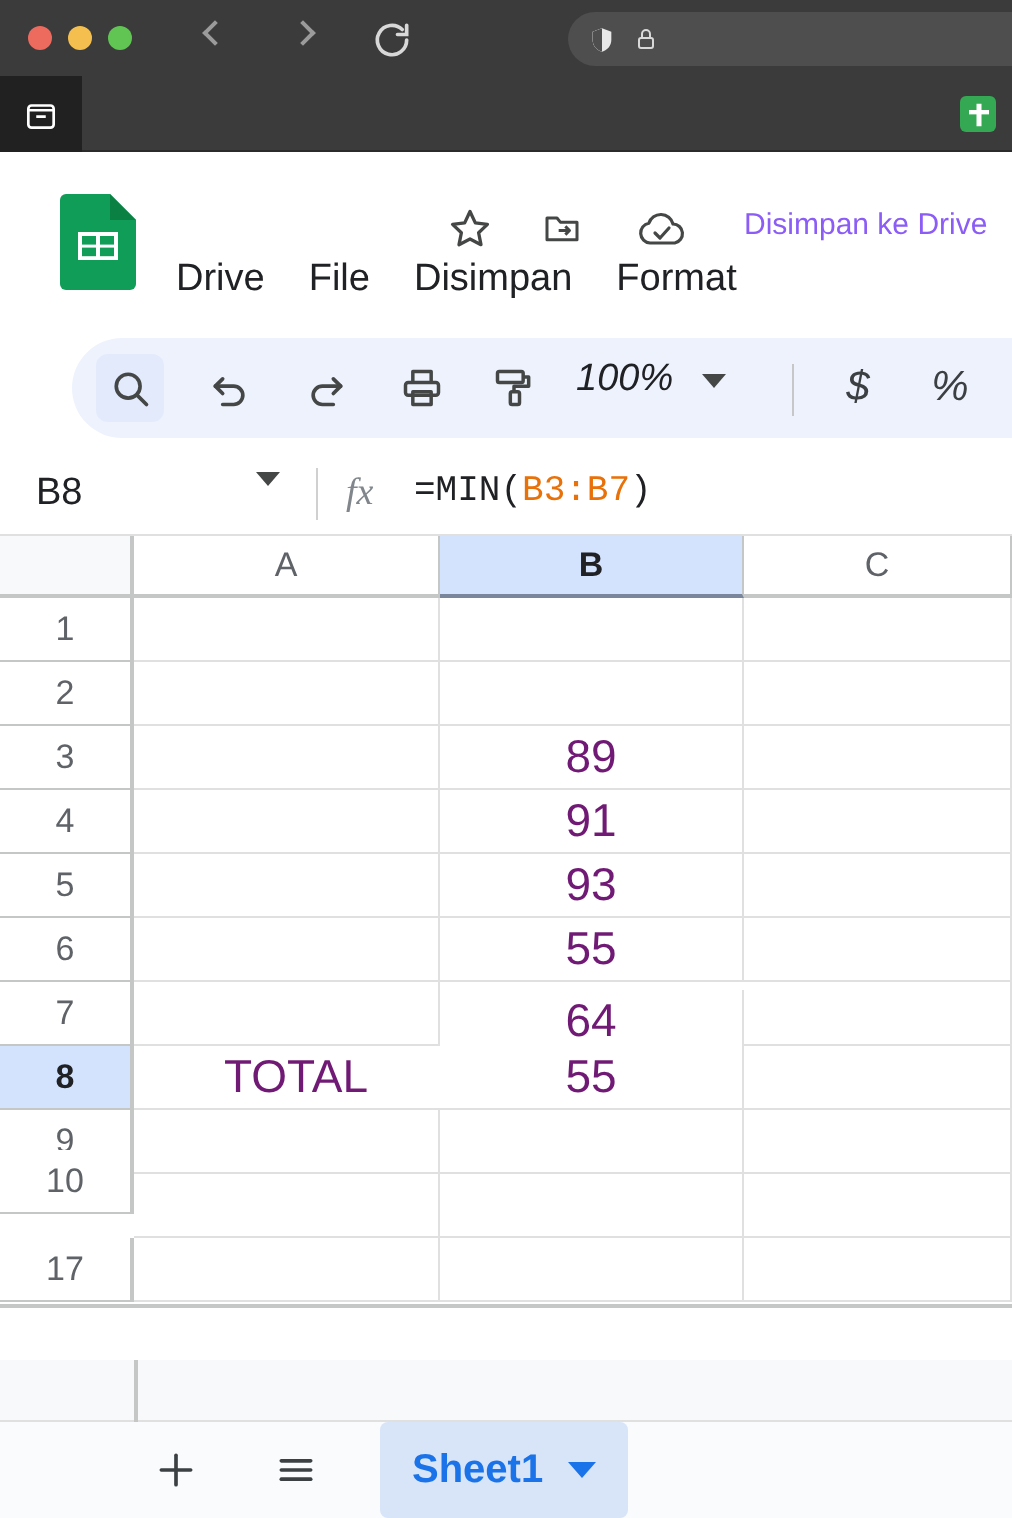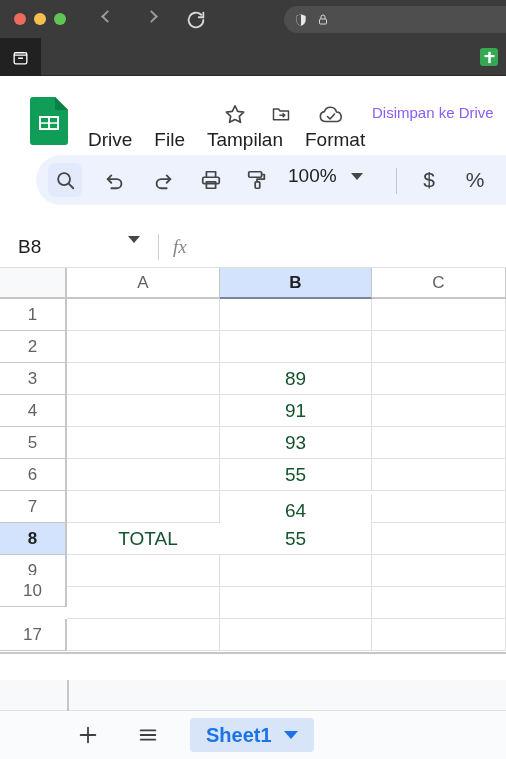--- a/index.html
+++ b/index.html
@@ -90,21 +90,21 @@
   }
   .menubar {
     position: absolute; left: 88px; top: 52px;
     display: flex; gap: 22px; white-space: nowrap;
   }
   .menu-item {
     font-size: 19px; color: #202124; cursor: default;
   }
 
   .toolbar-wrap {
-    position: absolute; left: 0; top: 75px; width: 506px; height: 60px;
+    position: absolute; left: 0; top: 89px; width: 506px; height: 60px; font-style: italic;
   }
   .toolbar-pill {
     position: absolute; left: 36px; top: 3px; width: 500px; height: 50px;
     background: #edf2fc; border-radius: 25px;
   }
   .tb-btn {
     position: absolute; top: 11px; width: 34px; height: 34px;
     display: flex; align-items: center; justify-content: center;
     color: #444746; border-radius: 6px;
   }
@@ -172,21 +172,21 @@
     font-size: 17px; color: #5f6368;
     background: #ffffff;
     border-right: 2px solid #c4c7c5; border-bottom: 1px solid #c4c7c5;
   }
   .row-head.sel { background: #d3e3fd; color: #202124; font-weight: bold; }
   .cells { position: absolute; left: 67px; top: 31px; }
   .cell {
     position: absolute; height: 32px;
     border-right: 1px solid #e0e0e0; border-bottom: 1px solid #e0e0e0;
     display: flex; align-items: center; justify-content: center;
-    font-size: 19px; color: #14532d; background: #ffffff;
+    font-size: 23px; color: #701a75; background: #ffffff;
   }
   .cell.txt { justify-content: center; }
   .grid-bottom-edge {
     position: absolute; left: 0; top: 384px; width: 506px; height: 2px; background: #c4c7c5;
   }
 
   .hscroll-band {
     position: absolute; left: 0; top: 603px; width: 506px; height: 31px;
     background: #f8f9fa; border-bottom: 1px solid #e0e0e0;
   }
@@ -194,21 +194,21 @@
 
   .sheet-bar {
     position: absolute; left: 0; top: 634px; width: 506px; height: 48px;
     background: #f9fbfd; display: flex; align-items: center; padding-left: 70px; gap: 24px;
   }
   .sb-btn {
     width: 36px; height: 36px; display: flex; align-items: center; justify-content: center;
     color: #3c4043; border-radius: 50%;
   }
   .sheet-tab {
-    height: 34px; padding: 0 16px; border-radius: 4px;
+    height: 48px; padding: 0 16px; border-radius: 4px;
     background: #d8e4f8; display: flex; align-items: center; gap: 12px;
   }
   .sheet-tab-name { font-size: 20px; font-weight: bold; color: #1a73e8; }
   .tab-caret { width: 0; height: 0; border-left: 7px solid transparent; border-right: 7px solid transparent; border-top: 8px solid #1a73e8; }
 </style>
 </head>
 <body>
 
 <div id="app">
 
@@ -283,21 +283,21 @@
       </svg>
       <svg class="title-icon cloud-icon" viewBox="0 0 26 19" fill="none" stroke="#444746" stroke-width="1.6" stroke-linecap="round" stroke-linejoin="round">
         <path d="M7 16.5a5 5 0 0 1-.6-9.9A6.3 6.3 0 0 1 18.5 7a4.8 4.8 0 0 1 .9 9.5z"></path>
         <polyline points="9.5,11.5 12,14 16.5,9"></polyline>
       </svg>
       <div class="save-state">Disimpan ke Drive</div>
 
       <div class="menubar">
         <div class="menu-item">Drive</div>
         <div class="menu-item">File</div>
-        <div class="menu-item">Tampilan</div>
+        <div class="menu-item">Disimpan</div>
         <div class="menu-item">Format</div>
       </div>
     </div>
 
     <div class="toolbar-wrap">
       <div class="toolbar-pill"></div>
 
       <div class="tb-btn active" style="left:48px">
         <svg viewBox="0 0 24 24" width="22" height="22" fill="none" stroke="#444746" stroke-width="2" stroke-linecap="round">
           <circle cx="11" cy="11" r="6.5"></circle>
@@ -342,20 +342,21 @@
       <div class="tb-text" style="left:460px">%</div>
     </div>
 
     <div class="formula-bar">
       <div class="namebox">B8</div>
       <div class="namebox-caret">
         <span class="caret"></span>
       </div>
       <div class="fb-divider"></div>
       <div class="fx">fx</div>
+      <div class="formula"><span>=MIN(</span><span class="ref">B3:B7</span><span>)</span></div>
     </div>
 
     <div class="grid-area">
       <div class="corner-box"></div>
 
       <div class="col-headers">
         <div class="col-head" style="left:0; width:153px">A</div>
         <div class="col-head sel" style="left:153px; width:152px">B</div>
         <div class="col-head" style="left:305px; width:134px">C</div>
       </div>

